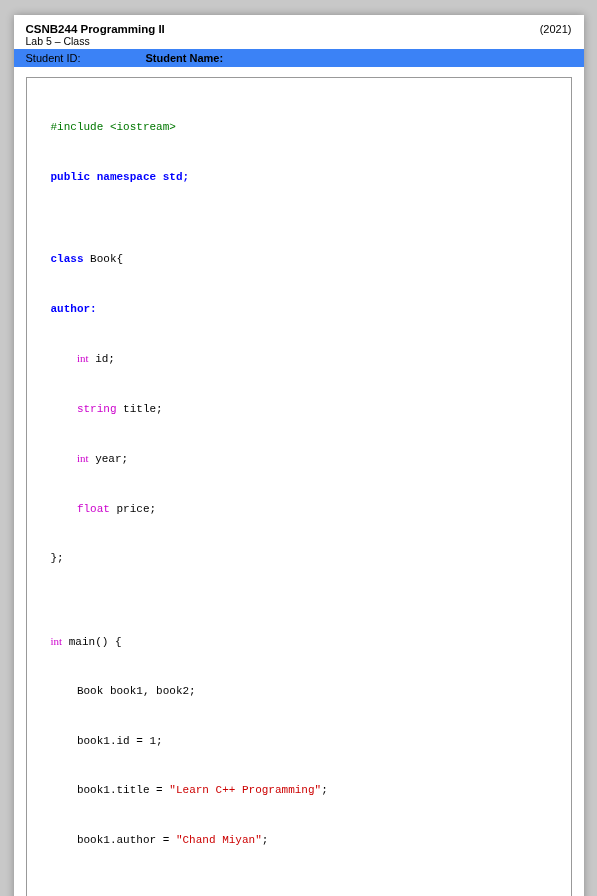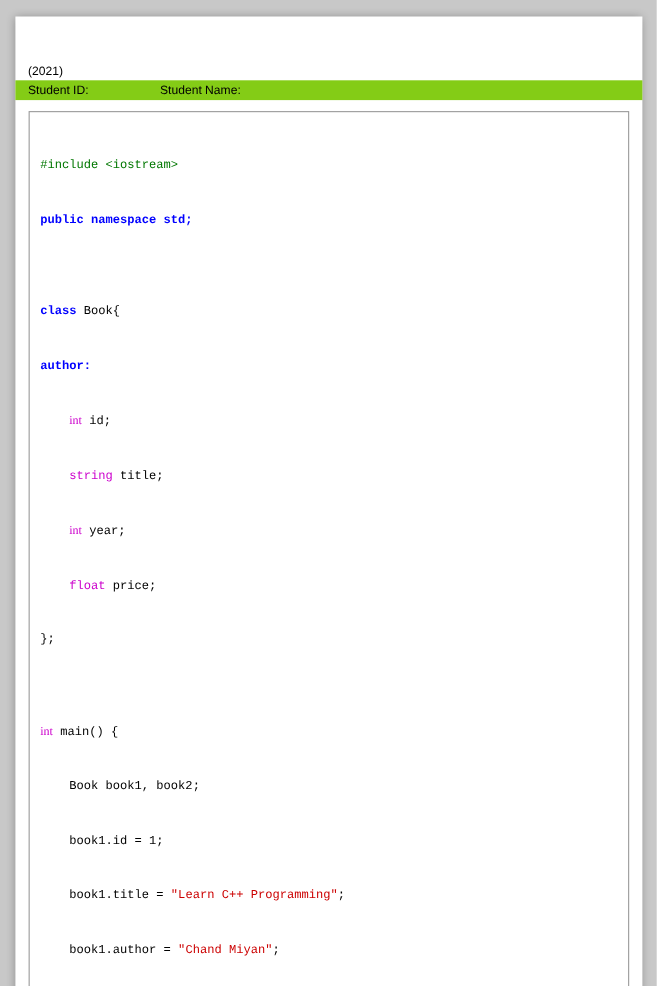--- a/index.html
+++ b/index.html
@@ -33,71 +33,75 @@
       font-weight: bold;
       color: #000;
     }
     .header-sub {
       font-size: 10.5px;
       color: #000;
     }
     .header-right {
       font-size: 11px;
       color: #000;
-      margin-top: 36px;
     }
     .student-bar {
-      background: #84cc16;
+      background: #3b82f6;
       display: flex;
       padding: 3px 12px;
       font-size: 11px;
       gap: 0;
     }
     .student-id-label {
       min-width: 120px;
       color: #000;
       font-weight: normal;
     }
     .student-name-label {
       color: #000;
-      font-weight: normal;
+      font-weight: bold;
     }
     .content-area {
       padding: 10px 12px;
     }
     .code-box {
       border: 1px solid #999;
       padding: 8px 10px;
       font-family: 'Courier New', Courier, monospace;
       font-size: 11px;
       line-height: 1.5;
       white-space: pre;
       background: #fff;
       overflow: visible;
     }
     .code-line {
       display: block;
       white-space: pre;
+      margin-left: 14px;
     }
     
     .kw-include { color: #007700; font-weight: normal; }
     .kw-using { color: #0000ff; font-weight: bold; }
     .kw-class { color: #0000ff; font-weight: bold; }
     .kw-public { color: #0000ff; font-weight: bold; }
     .kw-int { color: #cc00cc; font-family: Liberation Serif, serif; }
     .kw-string { color: #cc00cc; }
     .kw-float { color: #cc00cc; }
     .str-val { color: #cc0000; }
   </style>
 </head>
 <body>
 
 <div class="page">
 
   <div class="header">
+    <div class="header-left">
+      <div class="header-title">CSNB244 Programming II</div>
+      <div class="header-sub">Lab 5 – Class</div>
+    </div>
     <div class="header-right">(2021)</div>
   </div>
 
   <div class="student-bar">
     <span class="student-id-label">Student ID:</span>
     <span class="student-name-label">Student Name:</span>
   </div>
 
   <div class="content-area">
     <div class="code-box">

